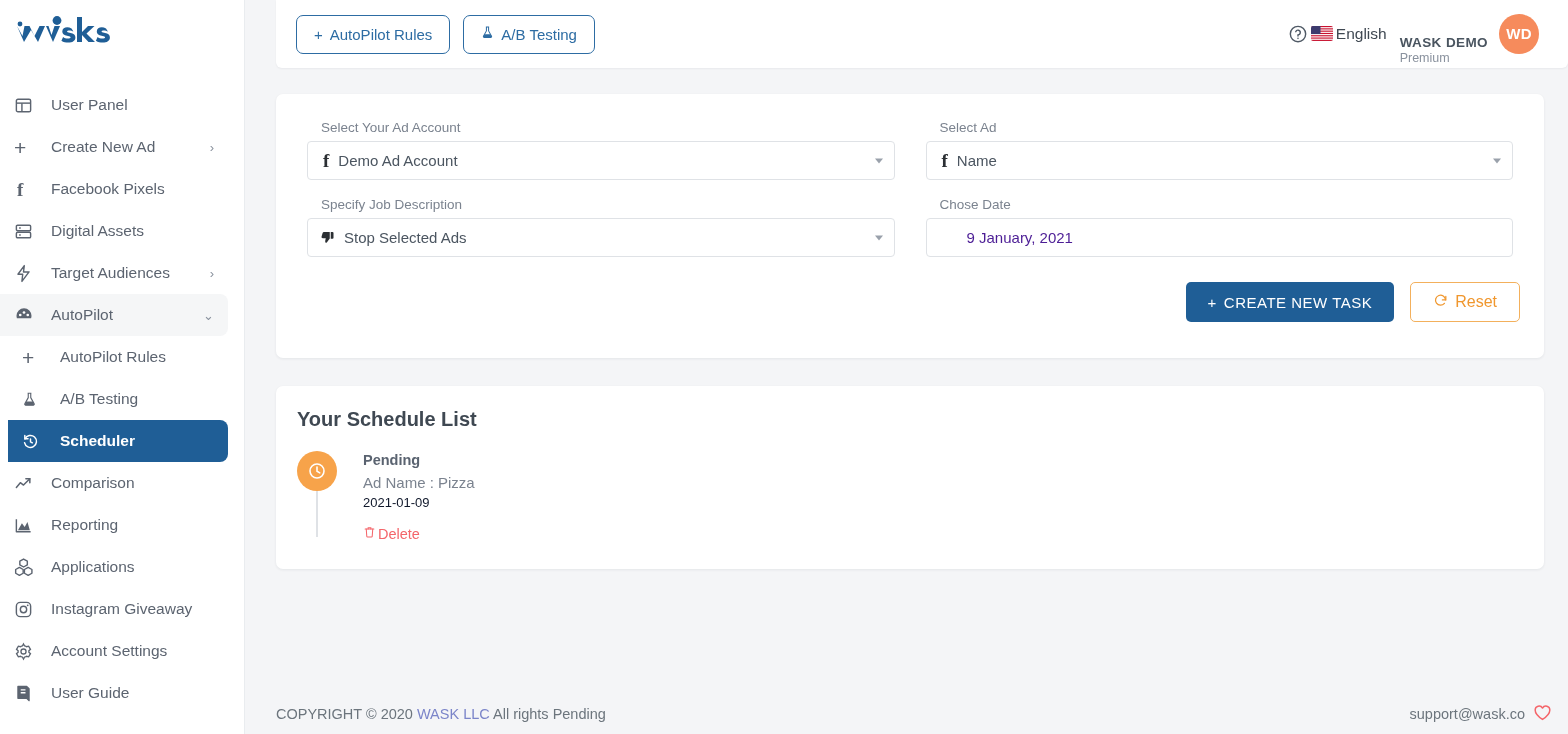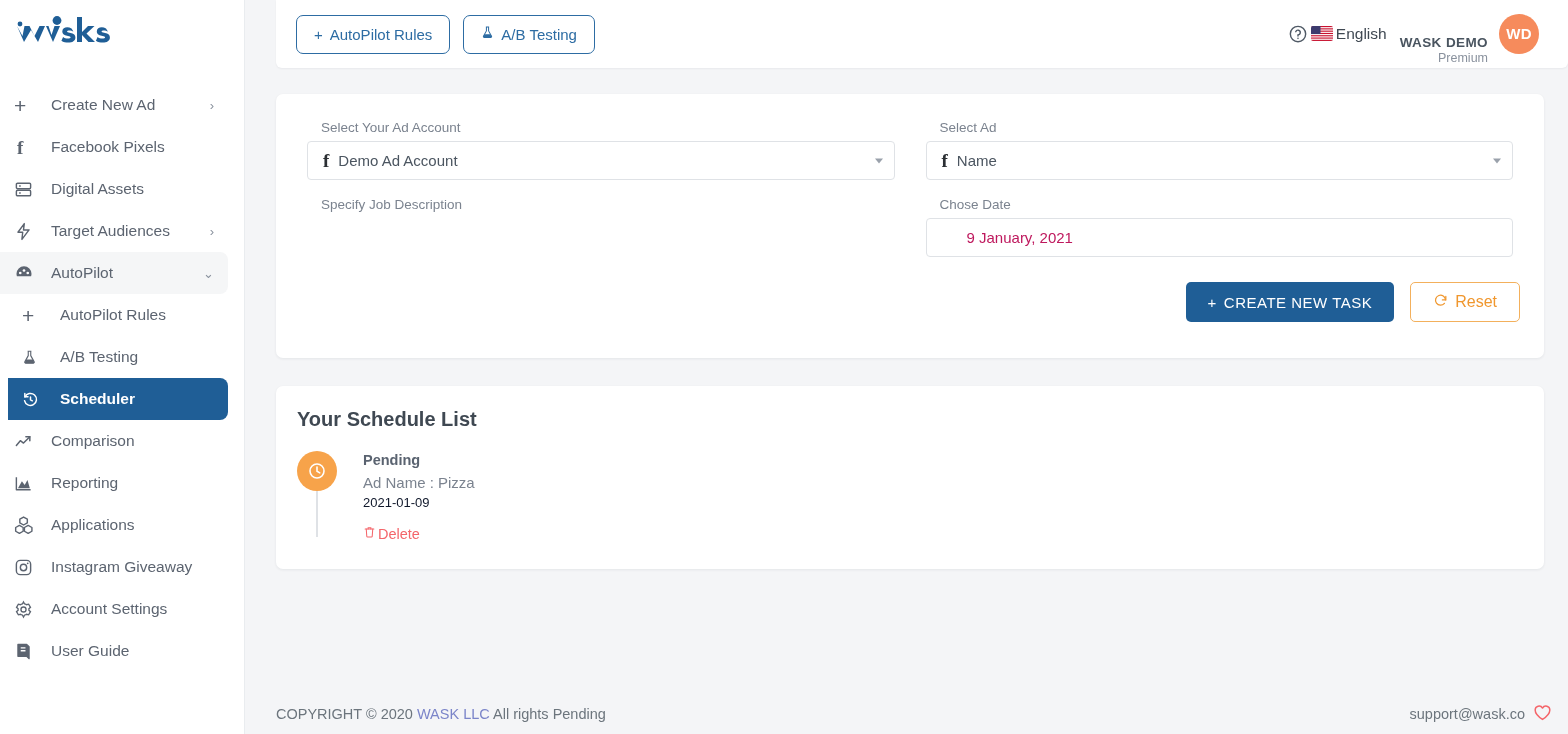--- a/index.html
+++ b/index.html
@@ -60,21 +60,21 @@
     display: inline-flex; align-items: center; gap: 7px;
     font-size: 15px; cursor: pointer; white-space: nowrap;
   }
   .topbar-right {
     margin-left: auto; display: flex; align-items: center;
     gap: 3px; padding-right: 29px;
   }
   .help-icon { width: 20px; height: 20px; color: #505a66; cursor: pointer; }
   .flag { width: 22px; height: 15px; border-radius: 2px; overflow: hidden; display: block; }
   .lang-label { font-size: 15.5px; color: #3f4852; cursor: pointer; }
-  .acct { text-align: right; line-height: 1.15; margin-left: 10px; cursor: pointer; margin-top: 32px; }
+  .acct { text-align: left; line-height: 1.15; margin-left: 10px; cursor: pointer; margin-top: 32px; }
   .acct-name { font-size: 13.5px; font-weight: bold; color: #4a5560; letter-spacing: .4px; }
   .acct-plan { font-size: 12.5px; color: #8a929e; }
   .avatar {
     width: 40px; height: 40px; border-radius: 50%; background: #f68b5c;
     color: #fff; font-size: 15px; font-weight: bold;
     display: flex; align-items: center; justify-content: center;
     margin-left: 8px; cursor: pointer; letter-spacing: .3px;
   }
 
   .card {
@@ -89,21 +89,21 @@
     column-gap: 31px; row-gap: 17px;
     padding: 26px 31px 0 31px;
   }
   .field-label { font-size: 13.5px; color: #7b838f; margin-bottom: 6px; margin-left: 14px; }
   .select-box, .text-box {
     height: 39px; border: 1px solid #dfe2e6; border-radius: 4px;
     background: #fff; display: flex; align-items: center;
     padding: 0 12px; font-size: 15px; color: #4b5560;
     position: relative; cursor: pointer;
   }
-  .text-box { cursor: text; color: #be185d; padding-left: 40px; }
+  .text-box { cursor: text; color: #4c1d95; padding-left: 40px; }
   .select-box .lead-icon { margin-right: 9px; display: flex; align-items: center; color: #2b2f33; }
   .caret {
     position: absolute; right: 11px; top: 50%; transform: translateY(-50%);
     width: 0; height: 0; border-left: 4.5px solid transparent;
     border-right: 4.5px solid transparent; border-top: 5.5px solid #9aa1ab;
   }
   .btn-row {
     display: flex; justify-content: flex-end; align-items: center;
     gap: 16px; padding: 25px 24px 0 0;
   }
@@ -168,20 +168,30 @@
           <path d="M32 12 L39 28 L46 12 L40.5 12 L37.5 21 L34.5 12 Z"></path>
           <path d="M57.5 14.5 c-3.8-2.2-9.2-1.3-9.2 3 0 3.2 3.3 3.9 5.7 4.4 1.6.3 2.6.6 2.6 1.4 0 1-1.4 1.3-2.7 1.3-2 0-3.6-.7-4.8-1.6 l-1.7 3.7 c2 1.4 4.5 1.9 6.8 1.9 4.2 0 7.2-1.9 7.2-5.2 0-3.3-3.2-4.1-5.8-4.6-1.6-.3-2.5-.6-2.5-1.3 0-.8 1-1.1 2.2-1.1 1.6 0 3 .5 4.1 1.2 Z"></path>
           <path d="M63 3 L63 28 L68 28 L68 21 L74.5 28 L81 28 L72.5 19.5 L80.5 12 L74 12 L68 18 L68 3 Z"></path>
           <path d="M92 14.5 c-3.8-2.2-9.2-1.3-9.2 3 0 3.2 3.3 3.9 5.7 4.4 1.6.3 2.6.6 2.6 1.4 0 1-1.4 1.3-2.7 1.3-2 0-3.6-.7-4.8-1.6 l-1.7 3.7 c2 1.4 4.5 1.9 6.8 1.9 4.2 0 7.2-1.9 7.2-5.2 0-3.3-3.2-4.1-5.8-4.6-1.6-.3-2.5-.6-2.5-1.3 0-.8 1-1.1 2.2-1.1 1.6 0 3 .5 4.1 1.2 Z"></path>
         </g>
       </svg>
     </div>
 
     <nav class="nav">
 
+      <div class="nav-item">
+        <span class="ico">
+          <svg width="19" height="19" viewBox="0 0 24 24" fill="none" stroke="currentColor" stroke-width="1.8">
+            <rect x="3" y="4" width="18" height="16" rx="2"></rect>
+              <line x1="3" y1="9" x2="21" y2="9"></line>
+              <line x1="10" y1="9" x2="10" y2="20"></line>
+          </svg>
+        </span>
+        <span class="lbl">User Panel</span>
+      </div>
 
       <div class="nav-item">
         <span class="ico plus-glyph">+</span>
         <span class="lbl">Create New Ad</span>
         <span class="chev">›</span>
       </div>
 
       <div class="nav-item">
         <span class="ico fb-glyph">f</span>
         <span class="lbl">Facebook Pixels</span>
@@ -380,20 +390,30 @@
           <div class="field-label">Select Ad</div>
           <div class="select-box">
             <span class="lead-icon fb-glyph">f</span>
             <span>Name</span>
             <span class="caret"></span>
           </div>
         </div>
 
         <div>
           <div class="field-label">Specify Job Description</div>
+          <div class="select-box">
+            <span class="lead-icon">
+              <svg width="15" height="15" viewBox="0 0 24 24" fill="currentColor">
+                <path d="M20 3 H17.2 V14 H20 A1.6 1.6 0 0 0 21.6 12.4 V4.6 A1.6 1.6 0 0 0 20 3 Z"></path>
+                <path d="M15.6 3 H6.4 A2.3 2.3 0 0 0 4.2 4.7 L2.5 10.4 A2.1 2.1 0 0 0 4.5 13.1 H9.2 L8.3 17.4 A2.4 2.4 0 0 0 10.6 20.4 L15.6 13.6 Z"></path>
+              </svg>
+            </span>
+            <span>Stop Selected Ads</span>
+            <span class="caret"></span>
+          </div>
         </div>
 
         <div>
           <div class="field-label">Chose Date</div>
           <div class="text-box">
             <span>9 January, 2021</span>
           </div>
         </div>
 
       </div>

